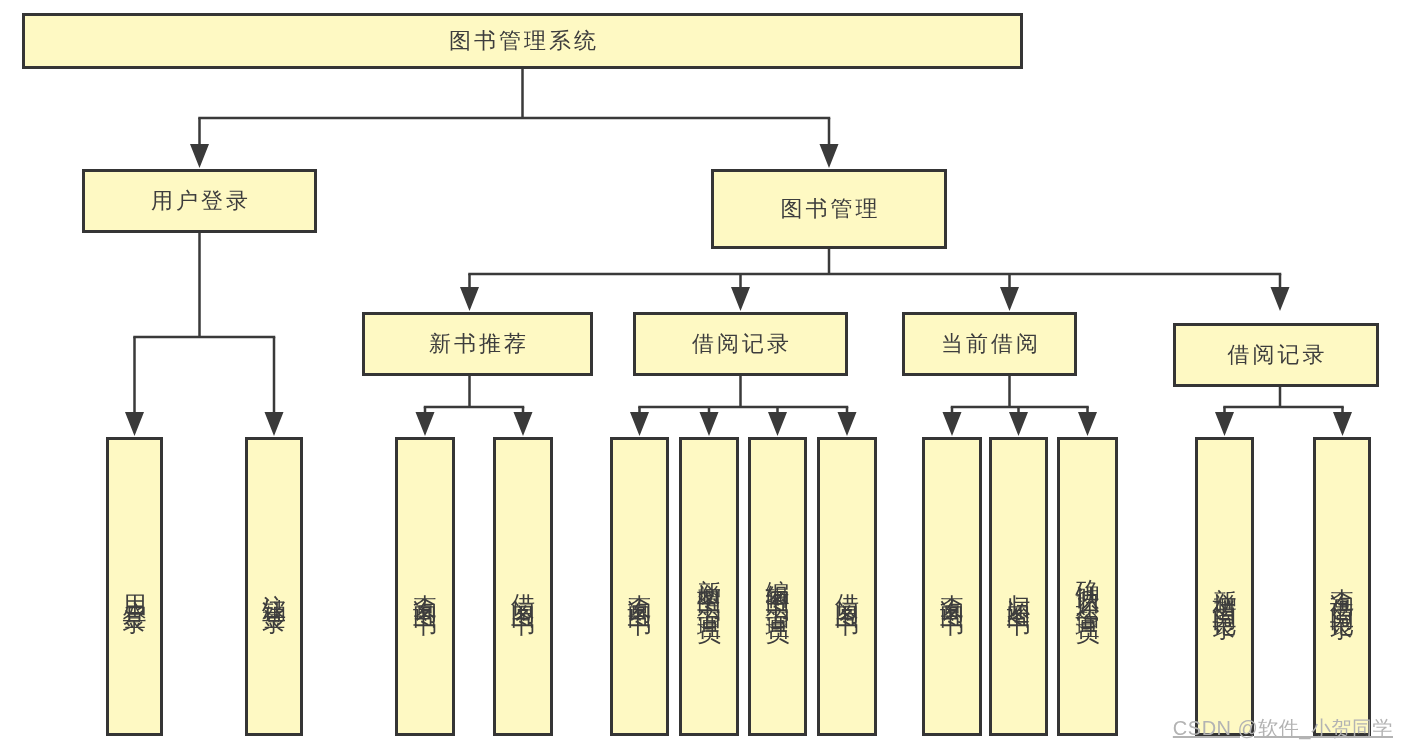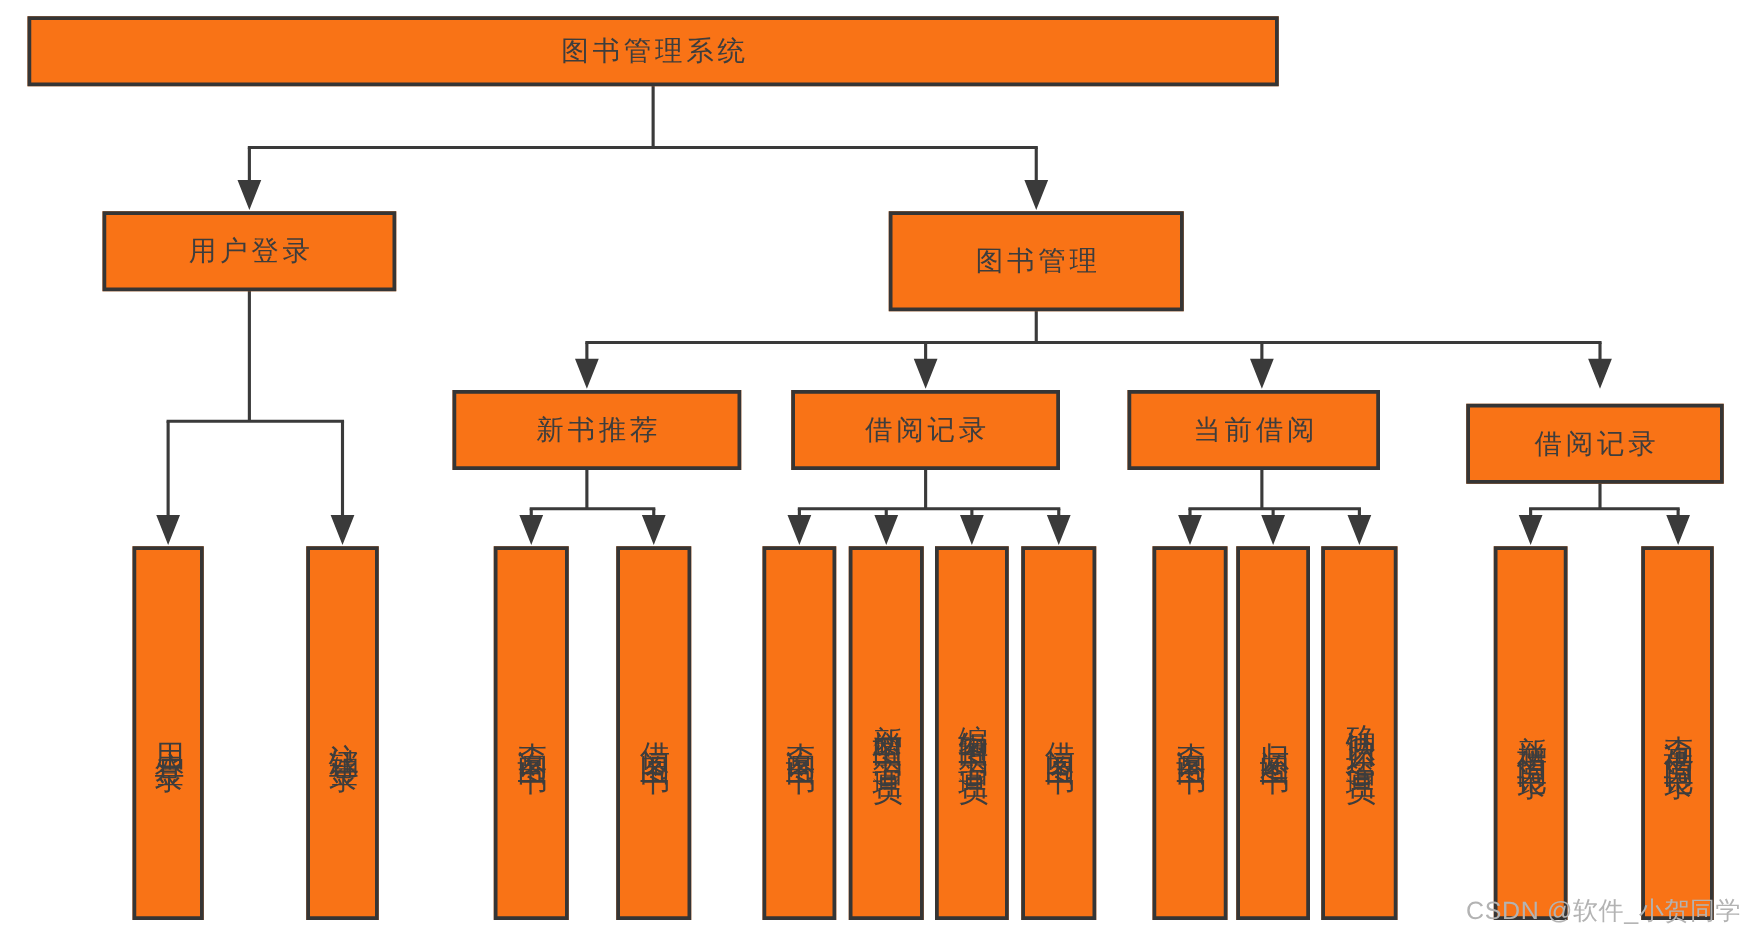--- a/index.html
+++ b/index.html
@@ -2,33 +2,33 @@
 <html><head>
 <meta charset="utf-8">
 <style>
   html,body{margin:0;padding:0;background:#ffffff;}
   #canvas{
     position:relative;width:1405px;height:747px;background:#ffffff;overflow:hidden;
     font-family:"Liberation Sans","DejaVu Sans",sans-serif;
   }
   #connectors{position:absolute;left:0;top:0;width:1405px;height:747px;}
   .box{
-    position:absolute;box-sizing:border-box;background:#f97316;
+    position:absolute;box-sizing:border-box;background:#fef9c3;
     border:3px solid #353535;color:#3d3d3d;
     display:flex;align-items:center;justify-content:center;
     line-height:1;white-space:nowrap;
   }
   .h{font-size:22px;letter-spacing:3px;text-indent:3px;}
   .v{
     writing-mode:vertical-rl;text-orientation:mixed;
     font-size:24px;letter-spacing:6px;
   }
   #watermark{
     position:absolute;right:12px;bottom:5px;
-    color:#b3b3b3;font-size:20px;letter-spacing:0.5px;z-index:5;
+    color:#b3b3b3;font-size:20px;letter-spacing:0.5px;z-index:5;text-decoration:underline;
   }
 </style>
 </head>
 <body>
 
 <div id="canvas">
 
   <svg id="connectors" viewBox="0 0 1405 747" xmlns="http://www.w3.org/2000/svg">
 
     <path d="M522.5,69V118 M199.5,118H829
@@ -59,21 +59,21 @@
              M1215,412H1234L1224.5,436Z M1333,412H1352L1342.5,436Z" fill="#3a3a3a" stroke="none"></path>
   </svg>
 
   <div class="box h" style="left:22px;top:13px;width:1001px;height:56px">图书管理系统</div>
 
   <div class="box h" style="left:82px;top:169px;width:235px;height:64px">用户登录</div>
   <div class="box h" style="left:711px;top:169px;width:236px;height:80px">图书管理</div>
 
   <div class="box h" style="left:362px;top:312px;width:231px;height:64px">新书推荐</div>
   <div class="box h" style="left:633px;top:312px;width:215px;height:64px">借阅记录</div>
-  <div class="box h" style="left:902px;top:312px;width:202px;height:64px">当前借阅</div>
+  <div class="box h" style="left:902px;top:312px;width:175px;height:64px">当前借阅</div>
   <div class="box h" style="left:1173px;top:323px;width:206px;height:64px">借阅记录</div>
 
   <div class="box v" style="left:106px;top:437px;width:57px;height:299px">用户登录</div>
   <div class="box v" style="left:245px;top:437px;width:58px;height:299px">注销登录</div>
 
   <div class="box v" style="left:395px;top:437px;width:60px;height:299px">查询图书</div>
   <div class="box v" style="left:493px;top:437px;width:60px;height:299px">借阅图书</div>
 
   <div class="box v" style="left:610px;top:437px;width:59px;height:299px">查询图书</div>
   <div class="box v" style="left:679px;top:437px;width:60px;height:299px">新增图书（管理员）</div>

